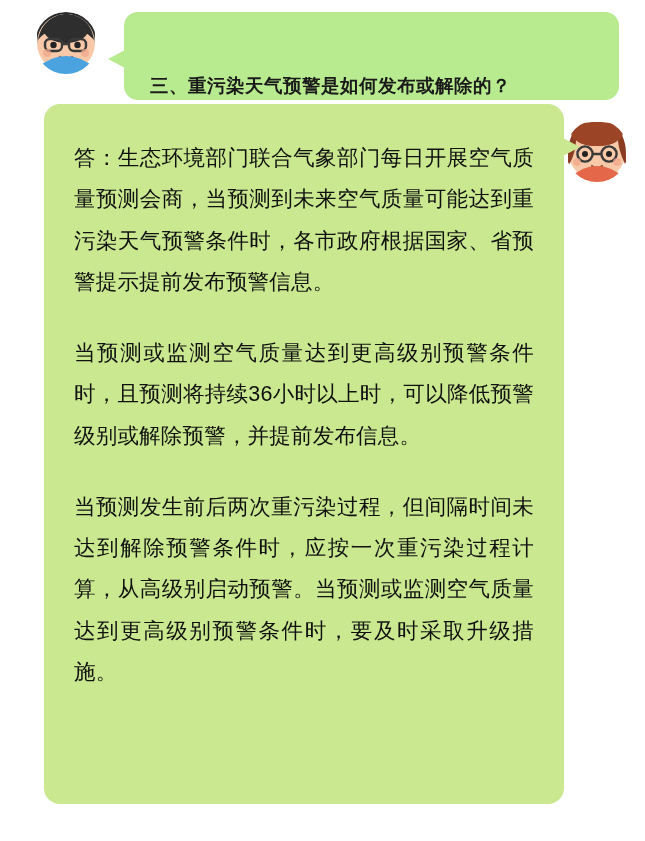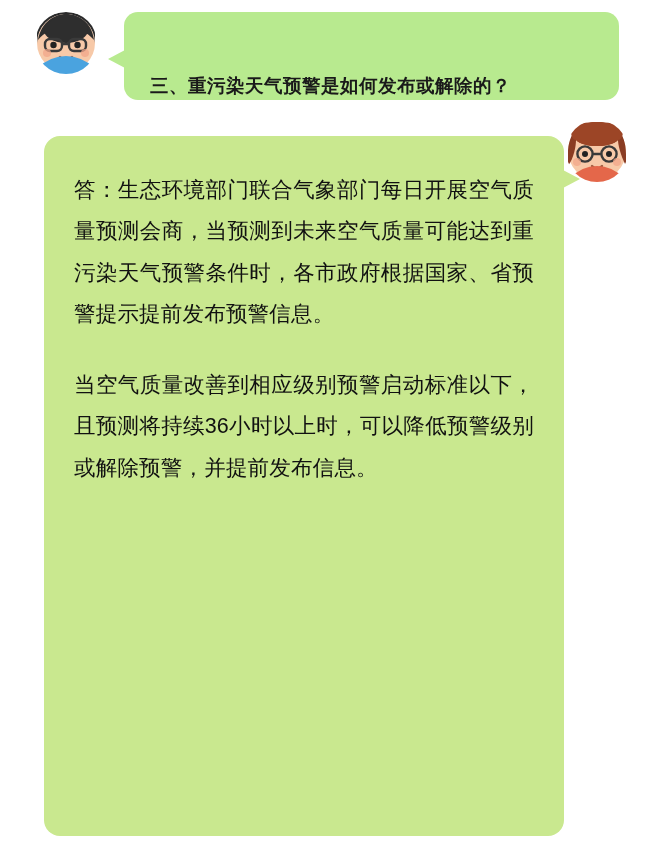--- a/index.html
+++ b/index.html
@@ -76,21 +76,21 @@
     color: #1a1a1a;
     padding: 0 26px;
     letter-spacing: 0.5px;
     line-height: 1.5;
   }
 
   
   .bubble-a {
     position: absolute;
     left: 44px;
-    top: 136px;
+    top: 104px;
     width: 520px;
     height: 700px;
     background: #c9e88f;
     border-radius: 16px;
     padding: 34px 30px 20px 30px;
   }
   .bubble-a .tail {
     position: absolute;
     right: -16px;
     top: 34px;
@@ -158,16 +158,17 @@
       <circle cx="11" cy="42" r="4" fill="#f2a58a" opacity="0.75"></circle>
       <circle cx="51" cy="42" r="4" fill="#f2a58a" opacity="0.75"></circle>
       <path d="M26 46 Q31 51 36 46" fill="none" stroke="#9c5b3f" stroke-width="2.4" stroke-linecap="round"></path>
       <path d="M4 58 Q16 46 31 46 Q46 46 58 58 L58 62 L4 62 Z" fill="#e4674a"></path>
     </svg>
   </div>
 
   <div class="bubble bubble-a">
     <span class="tail"></span>
     <p class="a-para">答：生态环境部门联合气象部门每日开展空气质量预测会商，当预测到未来空气质量可能达到重污染天气预警条件时，各市政府根据国家、省预警提示提前发布预警信息。</p>
-    <p class="a-para">当空气质量改善到相应级别预警启动标准以下，且预测将持续36小时以上时，可以降低预警级别或解除预警，并提前发布信息。</p>
+    <p class="a-para">当预测或监测空气质量达到更高级别预警条件时，且预测将持续36小时以上时，可以降低预警级别或解除预警，并提前发布信息。</p>
+    <p class="a-para">当预测发生前后两次重污染过程，但间隔时间未达到解除预警条件时，应按一次重污染过程计算，从高级别启动预警。当预测或监测空气质量达到更高级别预警条件时，要及时采取升级措施。</p>
   </div>
 
 </div>
 
 </body></html>

